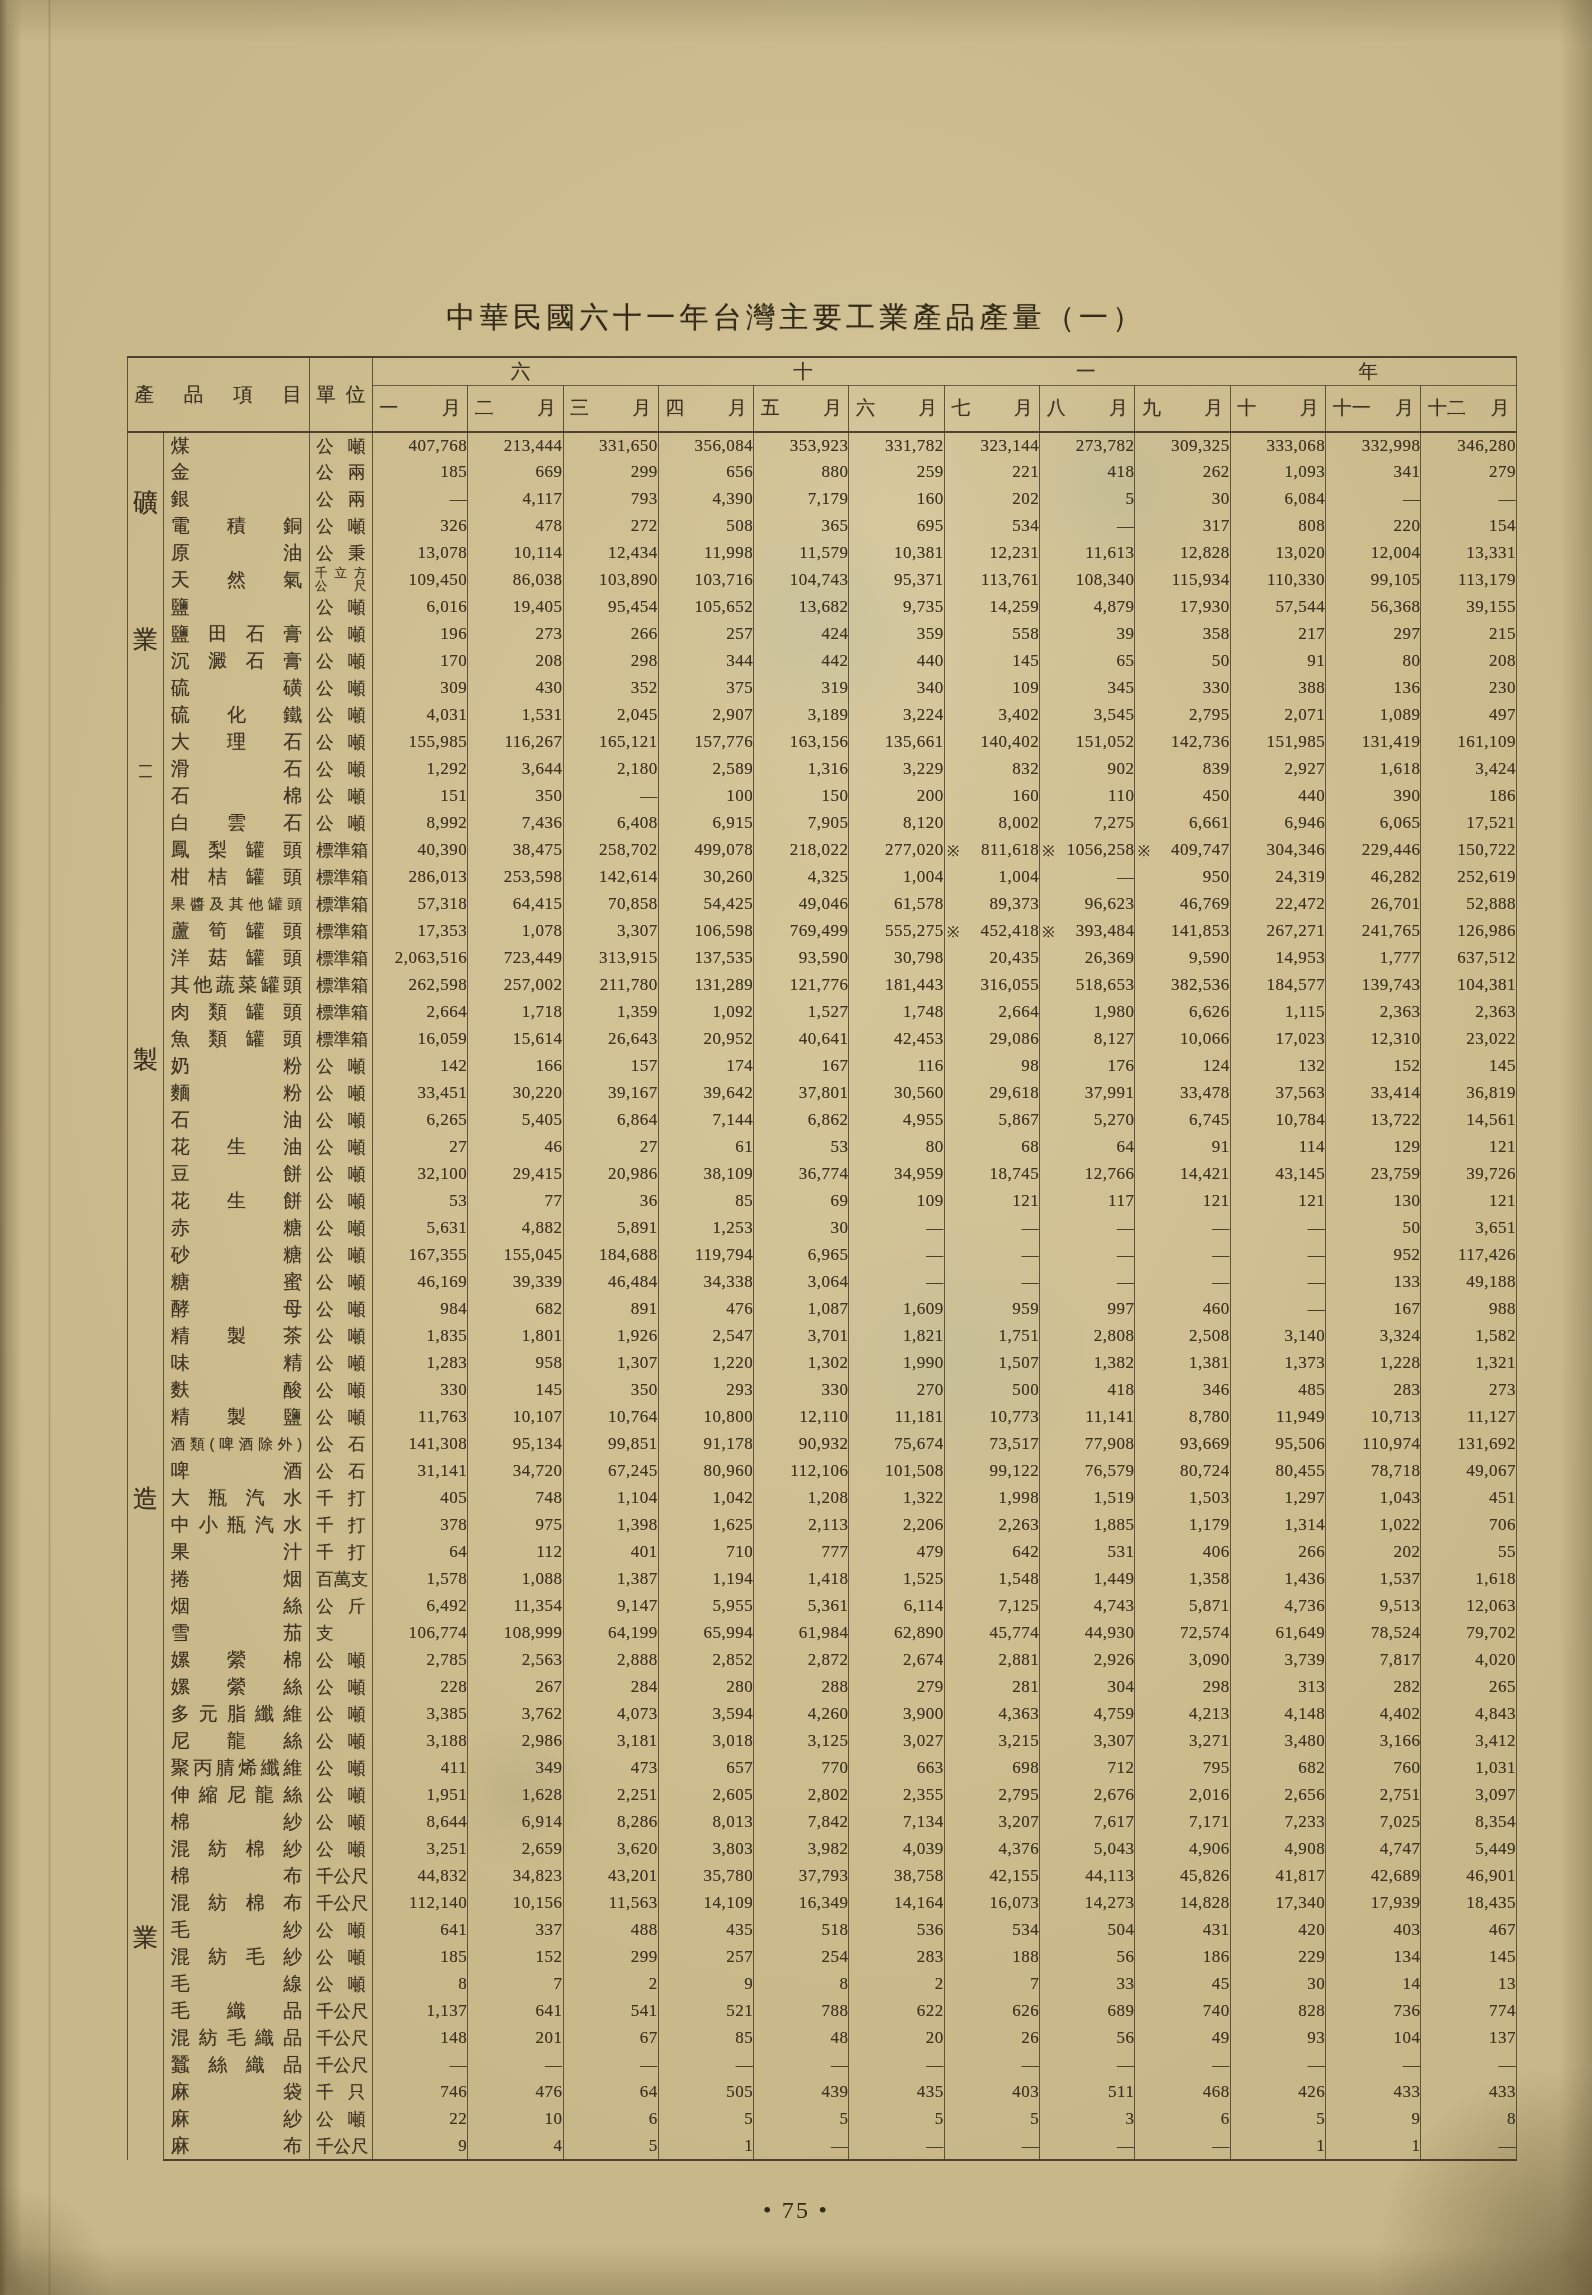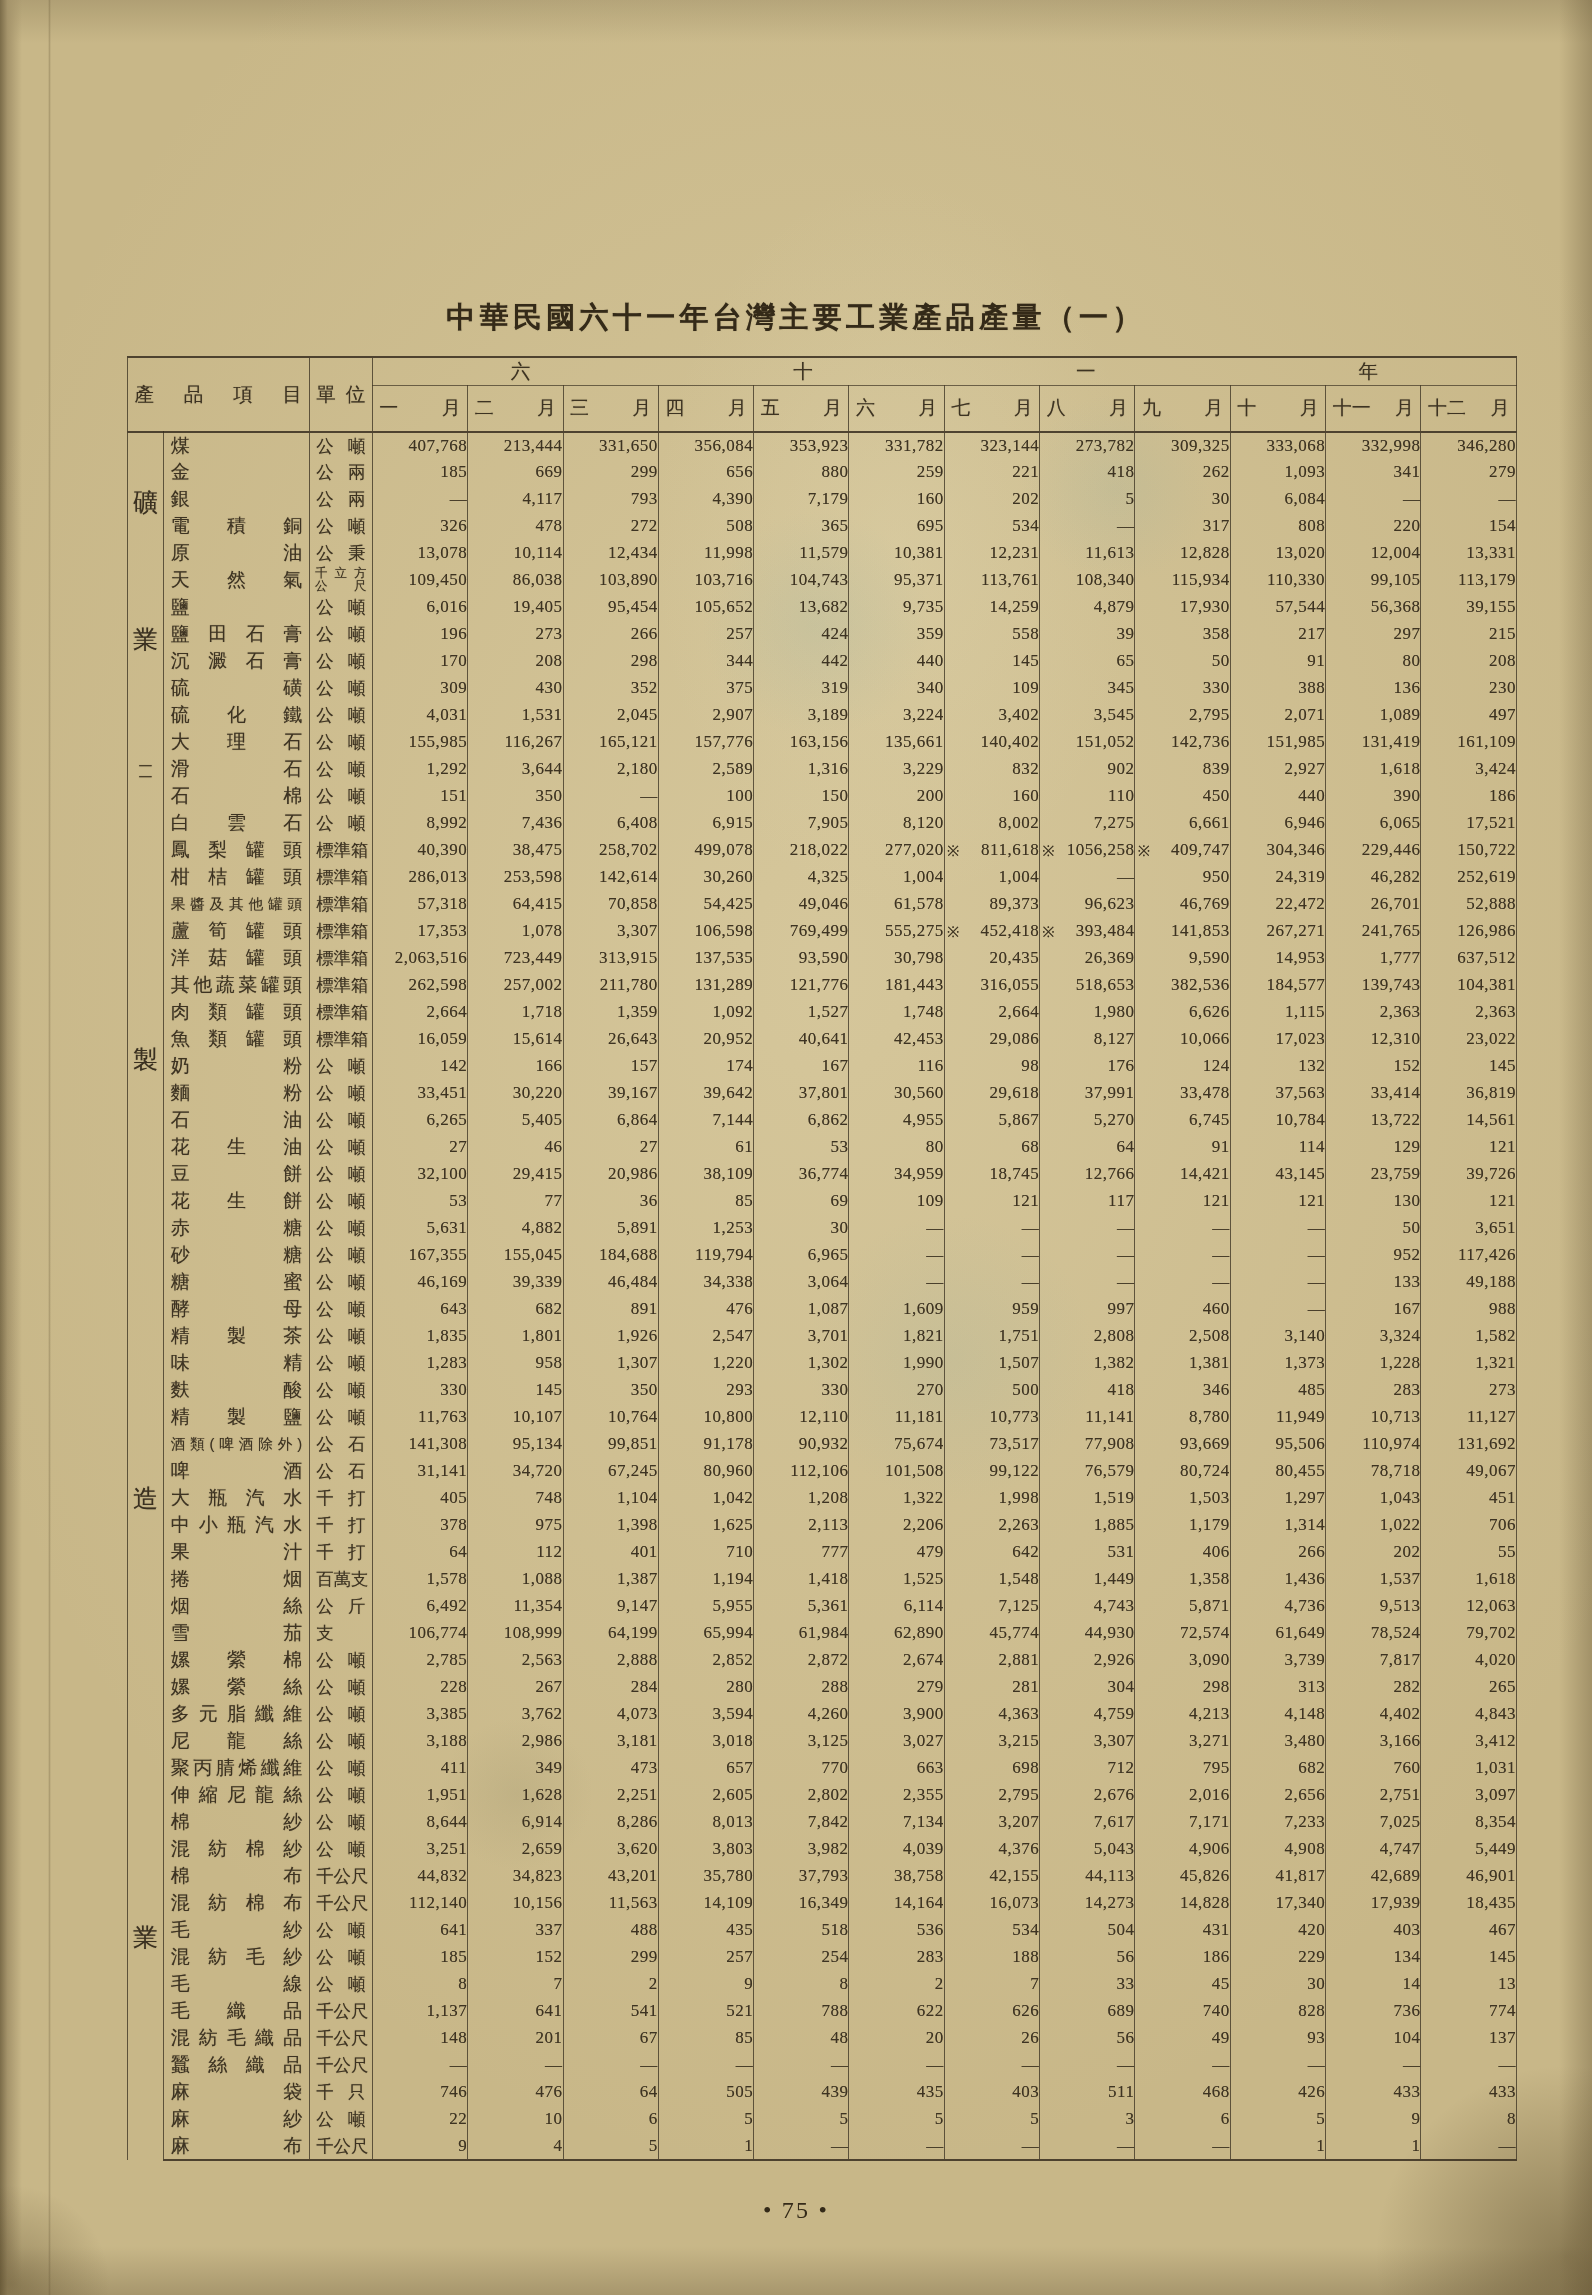--- a/index.html
+++ b/index.html
@@ -24,21 +24,21 @@
       radial-gradient(circle 207px at 951px 1359px, rgba(150,175,160,.16), rgba(0,0,0,0) 70%),
       radial-gradient(circle 136px at 1115px 489px, rgba(150,175,160,.18), rgba(0,0,0,0) 70%),
       radial-gradient(circle 109px at 517px 1794px, rgba(160,150,110,.25), rgba(0,0,0,0) 70%),
       radial-gradient(ellipse 326px 489px at 897px 544px, rgba(228,218,180,.30), rgba(0,0,0,0) 75%);
   }
   .crease{position:absolute;top:0;bottom:0;left:48px;width:3.3px;pointer-events:none;
     background:linear-gradient(90deg, rgba(0,0,0,0), rgba(90,75,45,.25), rgba(0,0,0,0));}
 
   .page-title{
     position:absolute;top:298px;left:0;width:100%;text-align:center;
-    font-size:29px;font-weight:bold;letter-spacing:4.3px;color:#342a18;
+    font-size:29px;font-weight:normal;letter-spacing:4.3px;color:#342a18;
     text-shadow:0 0 1.1px rgba(52,42,24,.55);
   }
 
   table.prod{
     position:absolute;left:127px;top:356px;width:1390px;
     border-collapse:collapse;table-layout:fixed;
     color:#3d3322;
   }
   table.prod col.c-cat{width:36px;}
   table.prod col.c-name{width:145px;}
@@ -1145,21 +1145,21 @@
             <span>酵</span>
             <span>母</span>
           </div>
         </td>
         <td class="unit bl cjk">
           <div class="jspread">
             <span>公</span>
             <span>噸</span>
           </div>
         </td>
-        <td class="val bl">643</td>
+        <td class="val bl">984</td>
         <td class="val bl">682</td>
         <td class="val bl">891</td>
         <td class="val bl">476</td>
         <td class="val bl">1,087</td>
         <td class="val bl">1,609</td>
         <td class="val bl">959</td>
         <td class="val bl">997</td>
         <td class="val bl">460</td>
         <td class="val bl">—</td>
         <td class="val bl">167</td>

